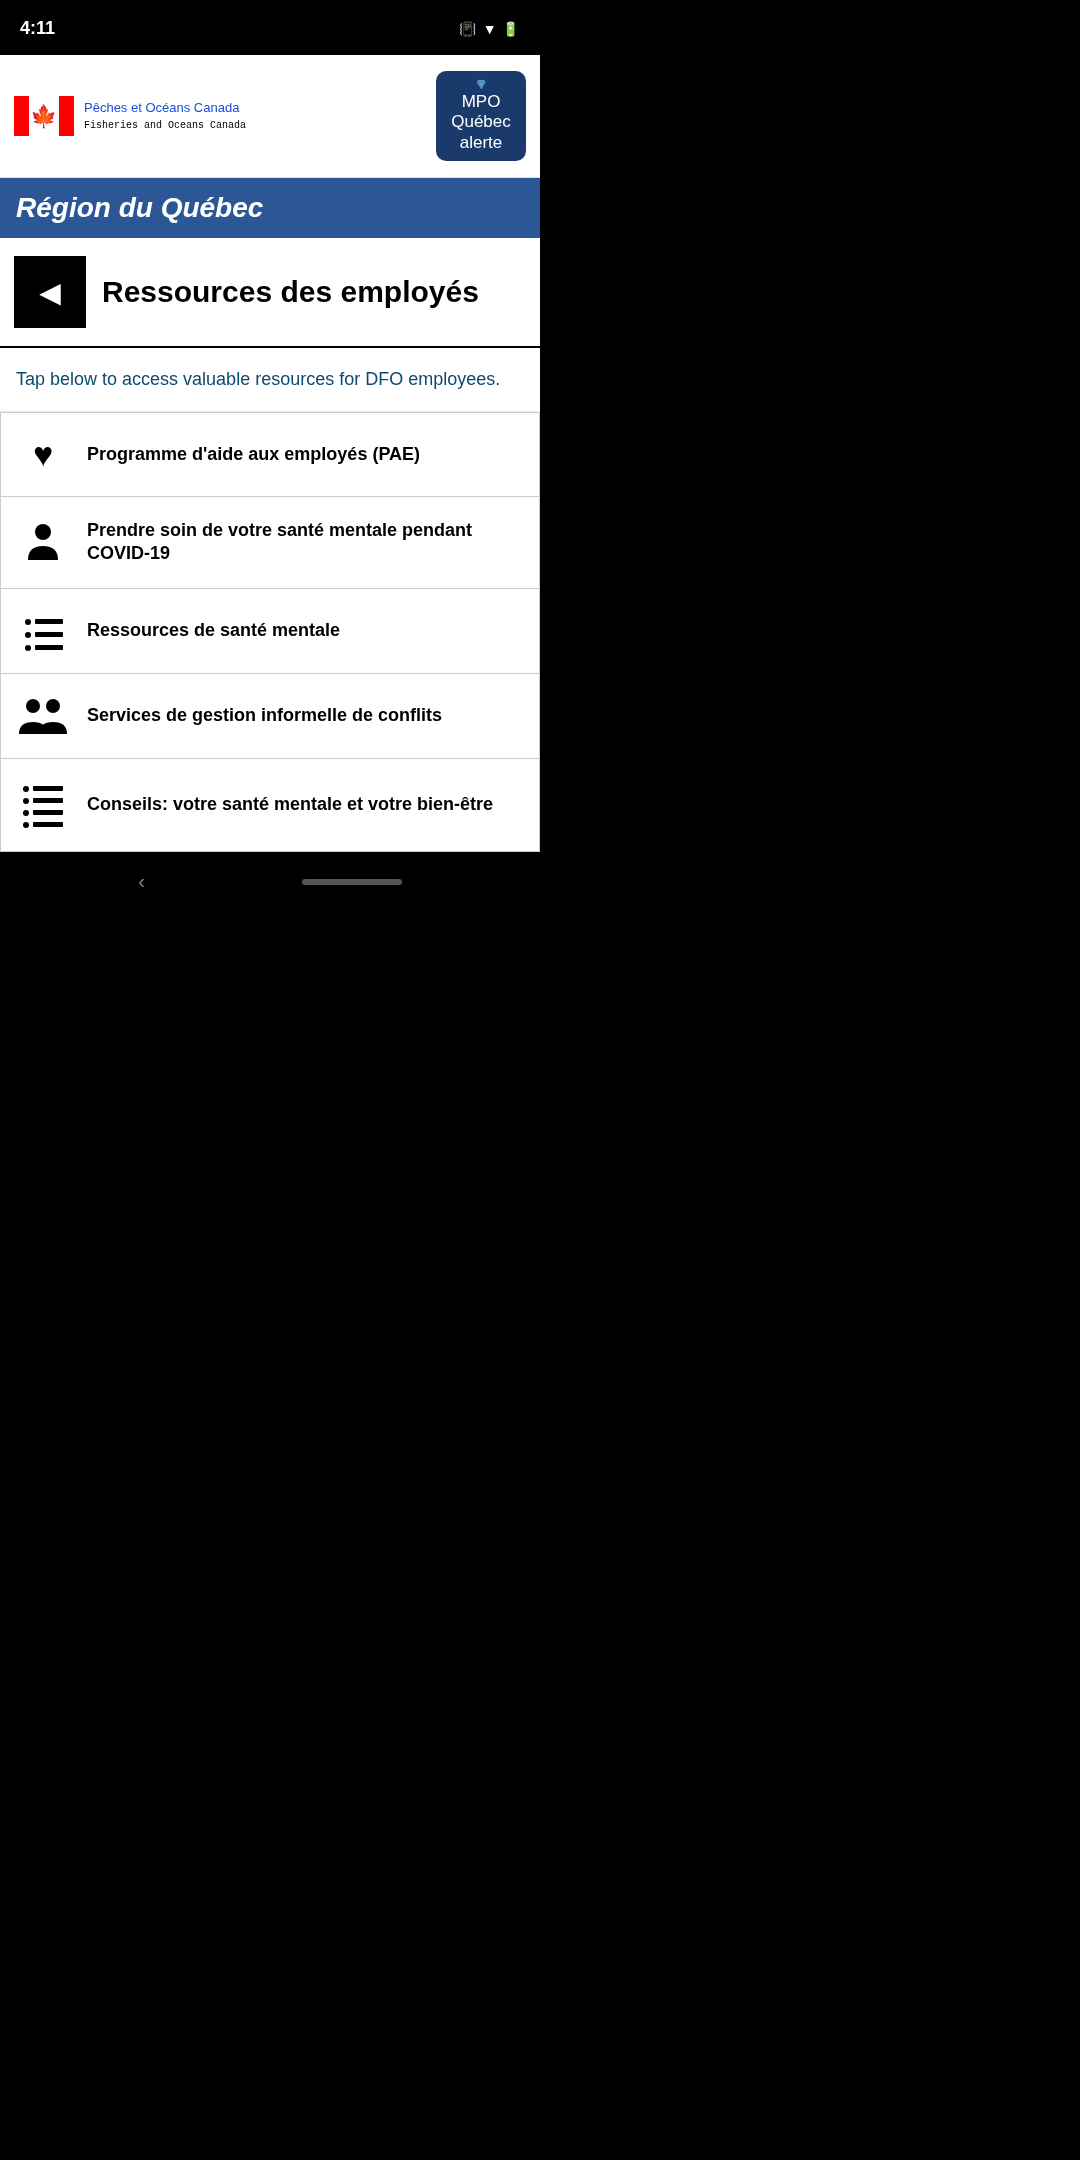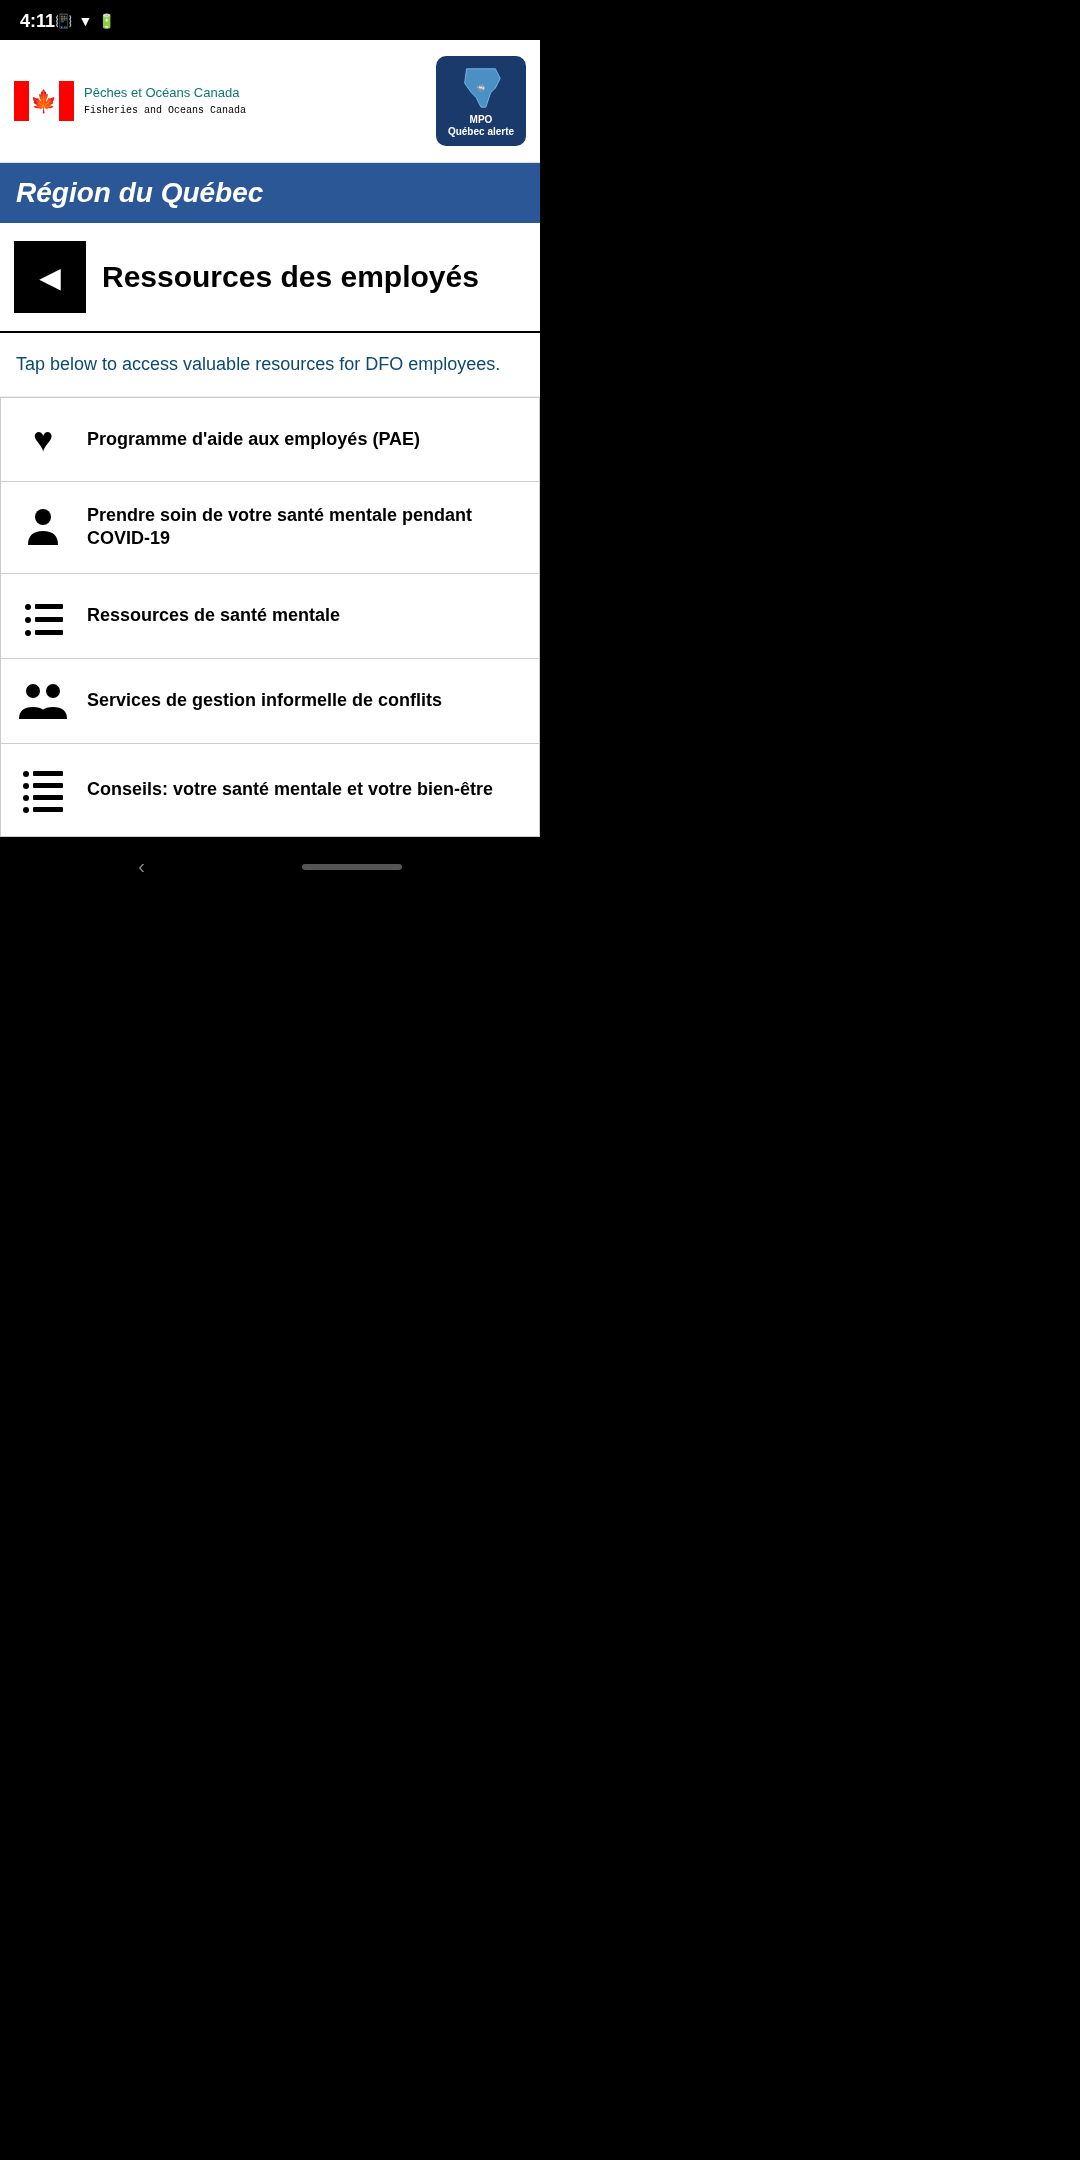--- a/index.html
+++ b/index.html
@@ -11,23 +11,24 @@
       min-height: 1080px;
       font-family: 'Arial', sans-serif;
       overflow-x: hidden;
     }
 
     
     .status-bar {
       background: #000;
       color: #fff;
       display: flex;
+      justify-content: space-between;
       align-items: center;
       padding: 8px 20px 6px 20px;
-      height: 40px;
+      height: 55px;
     }
     .status-time {
       font-size: 18px;
       font-weight: bold;
       color: #fff;
     }
     .status-icons {
       display: flex;
       align-items: center;
       gap: 6px;
@@ -58,21 +59,21 @@
       flex-shrink: 0;
     }
     .header-text {
       display: flex;
       flex-direction: column;
       gap: 2px;
       flex: 1;
     }
     .header-fr {
       font-size: 13px;
-      color: #0f766e;
+      color: #1d4ed8;
       line-height: 1.3;
     }
     .header-en {
       font-size: 10px;
       color: #000;
       line-height: 1.3;
       font-family: Liberation Mono, monospace;
     }
     .mpo-badge {
       background: #1a3a6b;
@@ -88,22 +89,22 @@
       padding: 8px;
       position: relative;
       overflow: hidden;
     }
     .mpo-badge-map {
       width: 50px;
       height: 50px;
       margin-bottom: 2px;
     }
     .mpo-badge-text {
-      font-size: 10px;
-      font-weight: bold;
+      font-size: 17px;
+      font-weight: normal;
       text-align: center;
       line-height: 1.2;
       color: #fff;
     }
 
     
     .blue-banner {
       background: #2b5797;
       padding: 14px 16px;
     }

